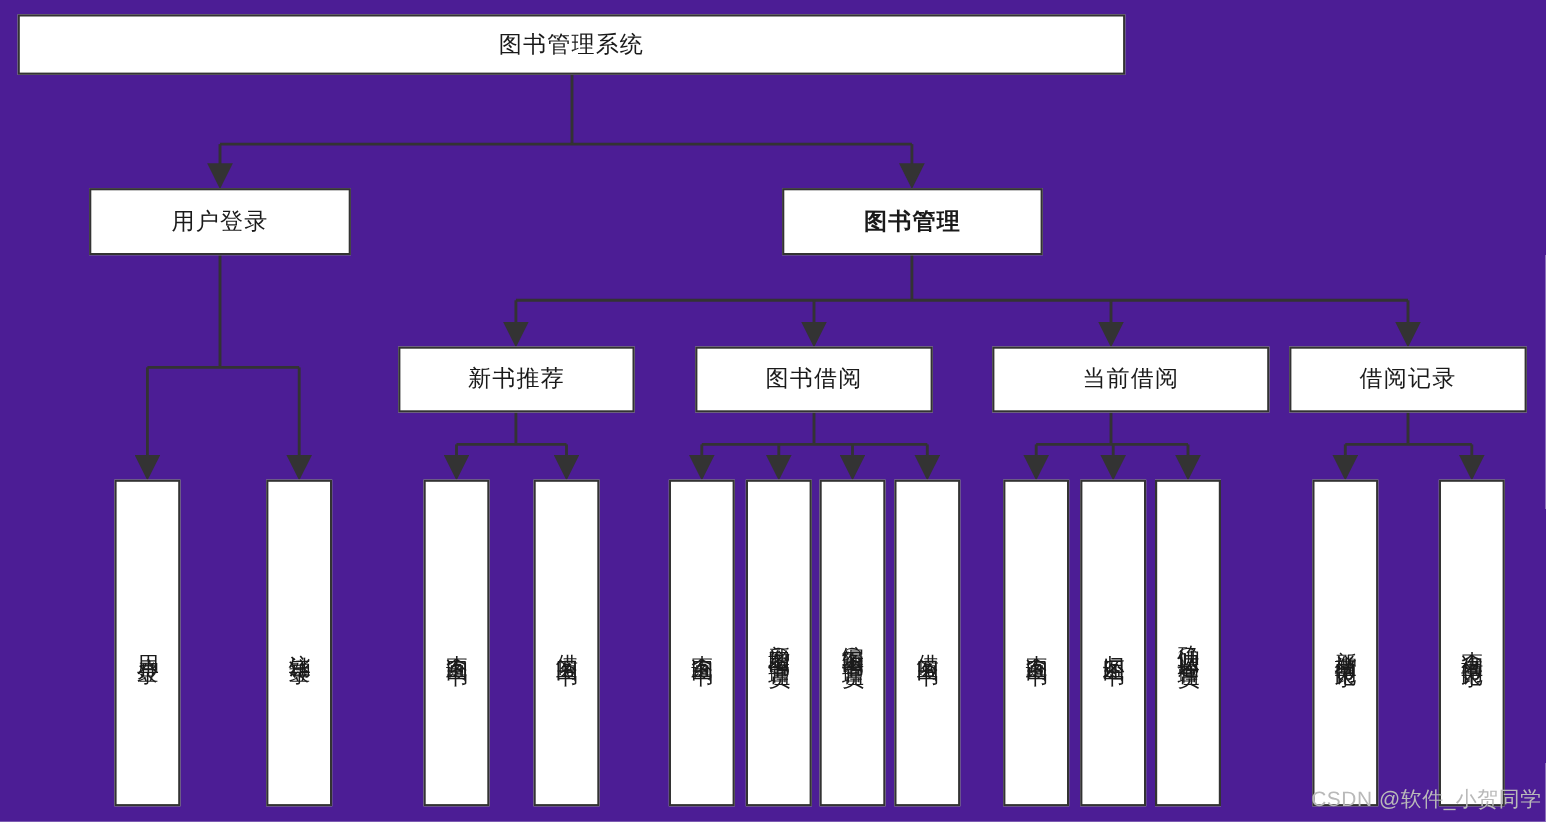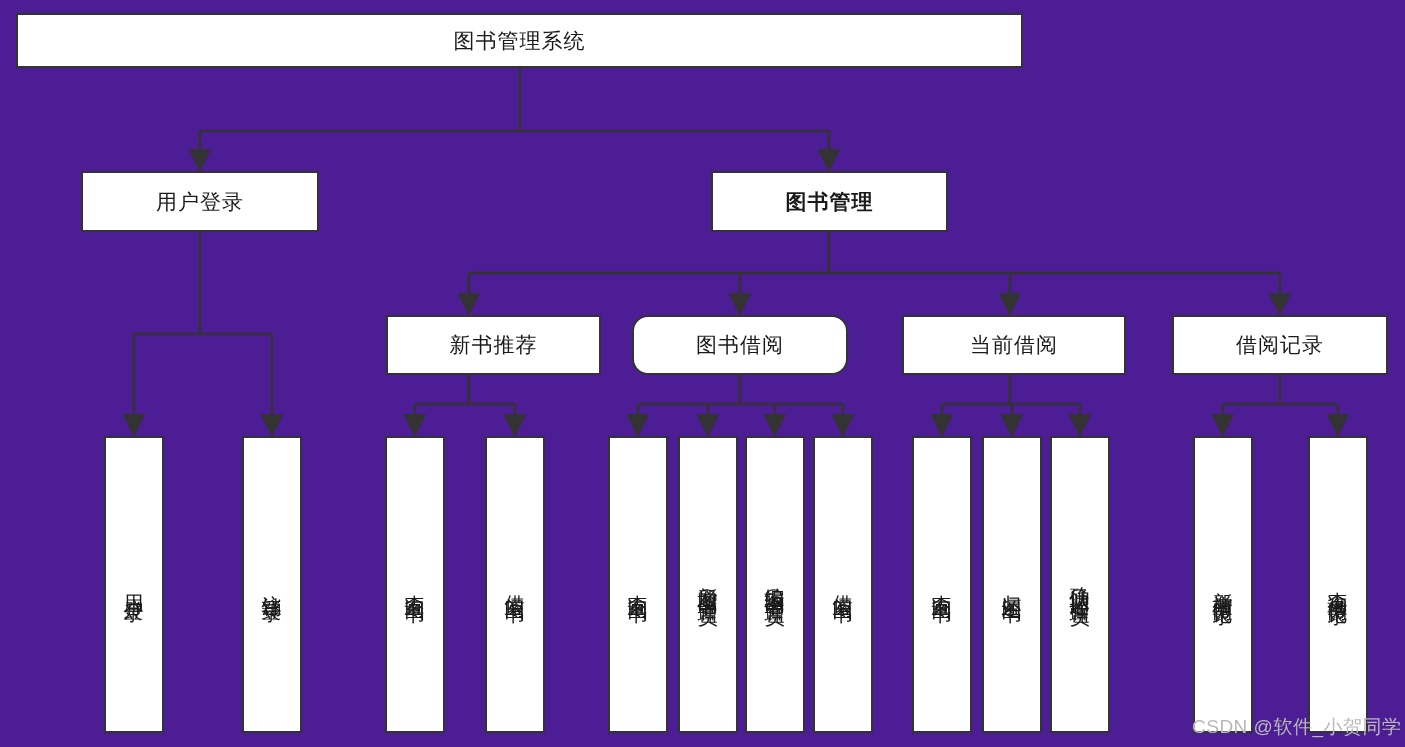--- a/index.html
+++ b/index.html
@@ -122,27 +122,27 @@
     <span class="node-label">图书管理系统</span>
   </div>
 
   <div class="node-box" style="left:81px;top:171px;width:238px;height:61px;">
     <span class="node-label">用户登录</span>
   </div>
   <div class="node-box" style="left:711px;top:171px;width:237px;height:61px;font-weight:bold;">
     <span class="node-label">图书管理</span>
   </div>
 
-  <div class="node-box" style="left:362px;top:315px;width:215px;height:60px;margin-left:24px;">
+  <div class="node-box" style="left:362px;top:315px;width:215px;height:60px;">
     <span class="node-label">新书推荐</span>
   </div>
-  <div class="node-box" style="left:632px;top:315px;width:216px;height:60px;border-radius:16px;">
+  <div class="node-box" style="left:632px;top:315px;width:216px;height:60px;">
     <span class="node-label">图书借阅</span>
   </div>
-  <div class="node-box" style="left:902px;top:315px;width:224px;height:60px;">
+  <div class="node-box" style="left:902px;top:315px;width:252px;height:60px;">
     <span class="node-label">当前借阅</span>
   </div>
   <div class="node-box" style="left:1172px;top:315px;width:216px;height:60px;text-align:center;">
     <span class="node-label">借阅记录</span>
   </div>
 
   <div class="node-box vertical" style="left:104px;top:436px;width:60px;height:297px;">
     <span class="node-label">用户登录</span>
   </div>
   <div class="node-box vertical" style="left:242px;top:436px;width:60px;height:297px;">

